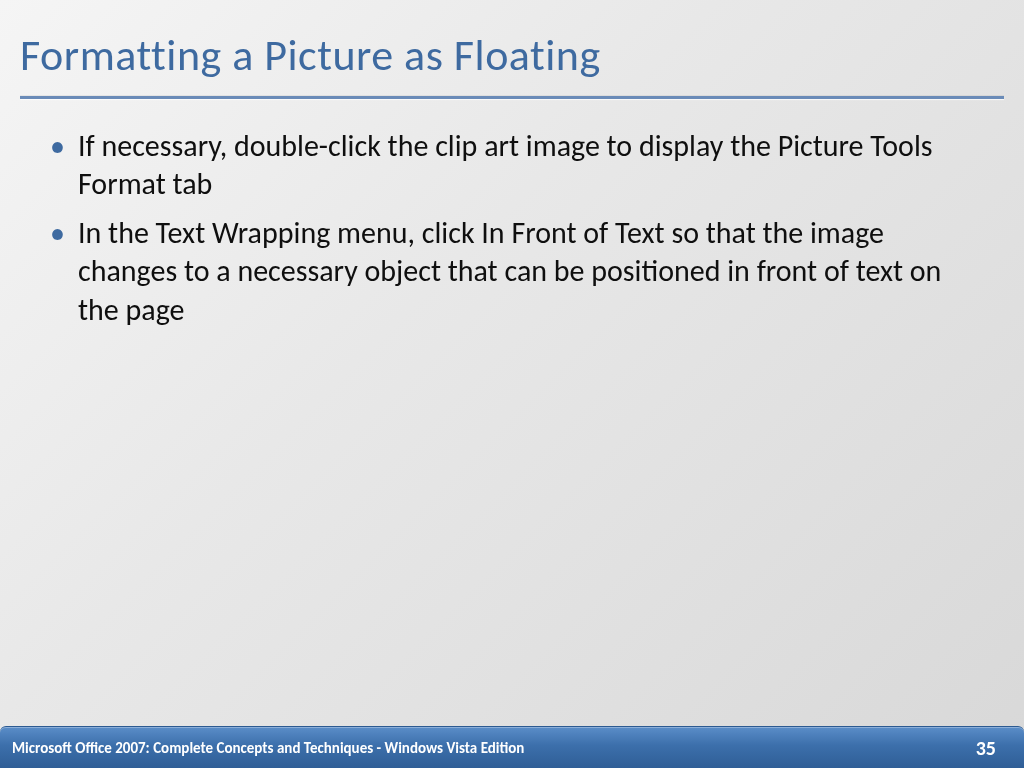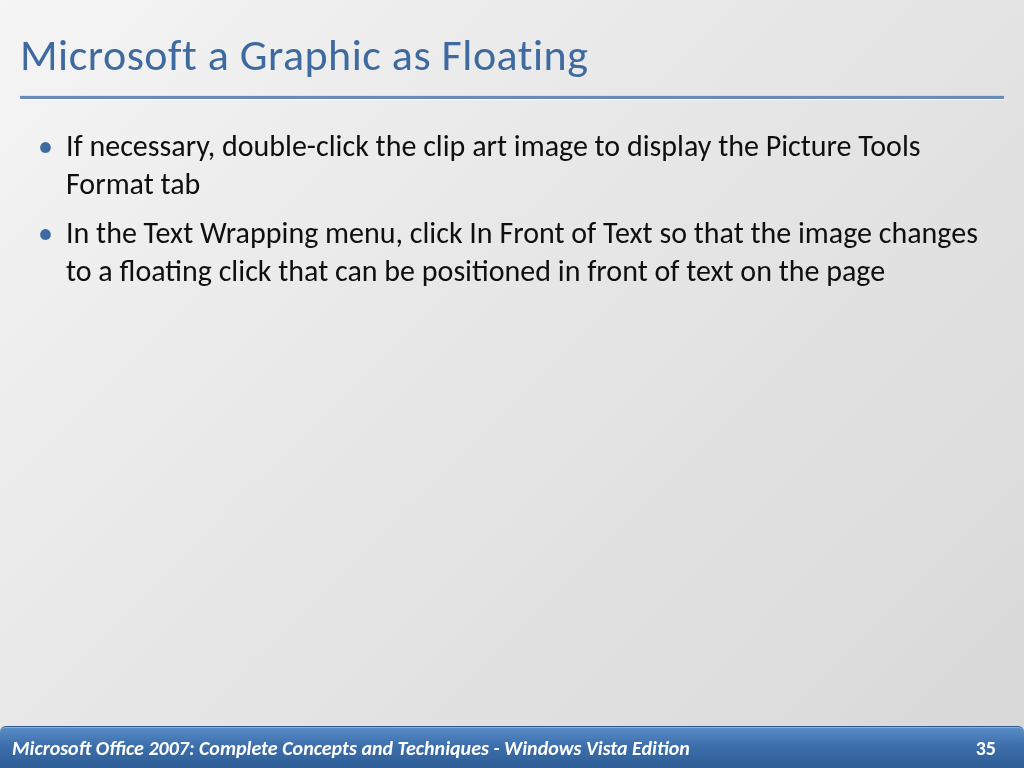--- a/index.html
+++ b/index.html
@@ -18,21 +18,21 @@
     color: #3e6aa0;
     letter-spacing: 0.5px;
   }
   .title-rule {
     height: 3px;
     background: #6a8bb8;
     margin: 14px 0 0 0;
     box-shadow: 0 1px 1px rgba(255,255,255,0.8), 0 -1px 0 rgba(0,0,0,0.05);
   }
   .body-area {
-    padding: 18px 40px 0 38px;
+    padding: 18px 40px 0 50px;
   }
   .body-area ul { list-style: none; }
   .body-area li {
     position: relative;
     font-size: 30px;
     line-height: 1.28;
     color: #0f0f0f;
     padding-left: 28px;
     margin-bottom: 10px;
     font-weight: 400;
@@ -52,45 +52,44 @@
     background: linear-gradient(to bottom, #5a8dc8 0%, #3c6fab 45%, #2f5e96 100%);
     border-top: 1px solid #2c5a91;
     border-radius: 6px 6px 0 0;
     box-shadow: inset 0 1px 0 rgba(255,255,255,0.3);
     display: flex;
     align-items: center;
     padding: 0 28px 0 12px;
   }
   .footer-text {
     color: #ffffff;
-    font-size: 20px;
+    font-size: 15px;
     font-weight: 700;
     flex: 1;
-    font-style: italic;
   }
   .footer-page {
     color: #ffffff;
     font-size: 20px;
     font-weight: 700;
   }
 </style>
 </head>
 <body>
 
 <div class="slide">
 
   <div class="title-area">
-    <h1 class="title">Microsoft a Graphic as Floating</h1>
+    <h1 class="title">Formatting a Picture as Floating</h1>
     <div class="title-rule"></div>
   </div>
 
   <div class="body-area">
     <ul>
       <li>If necessary, double-click the clip art image to display the Picture Tools Format tab</li>
-      <li>In the Text Wrapping menu, click In Front of Text so that the image changes to a floating click that can be positioned in front of text on the page</li>
+      <li>In the Text Wrapping menu, click In Front of Text so that the image changes to a necessary object that can be positioned in front of text on the page</li>
     </ul>
   </div>
 
   <div class="footer-bar">
     <span class="footer-text">Microsoft Office 2007: Complete Concepts and Techniques - Windows Vista Edition</span>
     <span class="footer-page">35</span>
   </div>
 
 </div>
 

